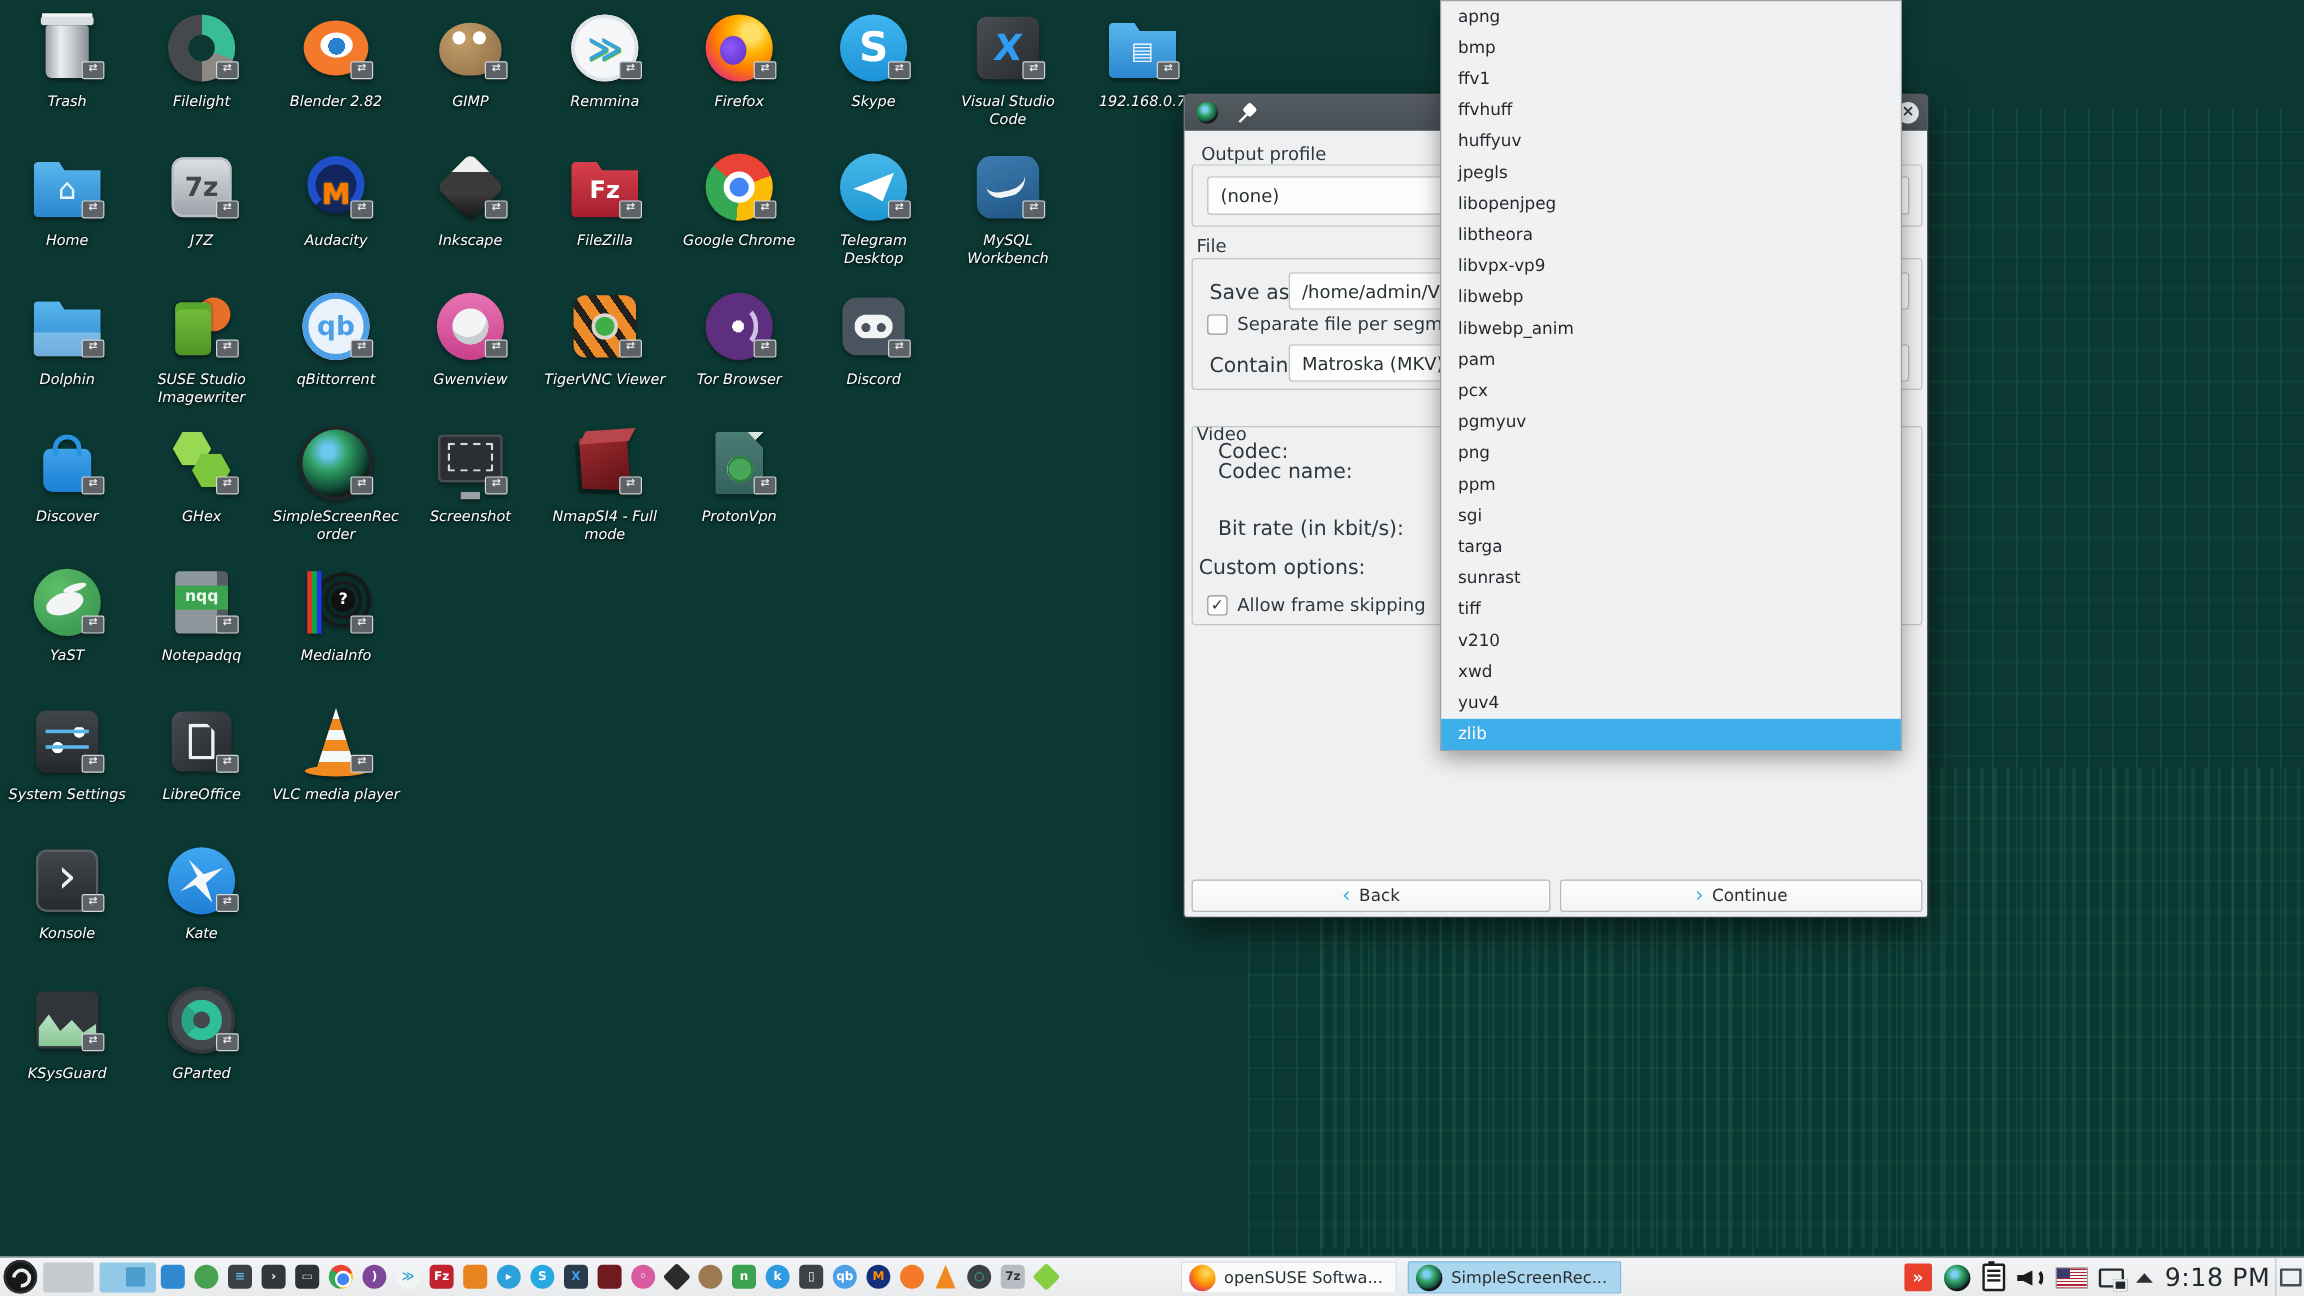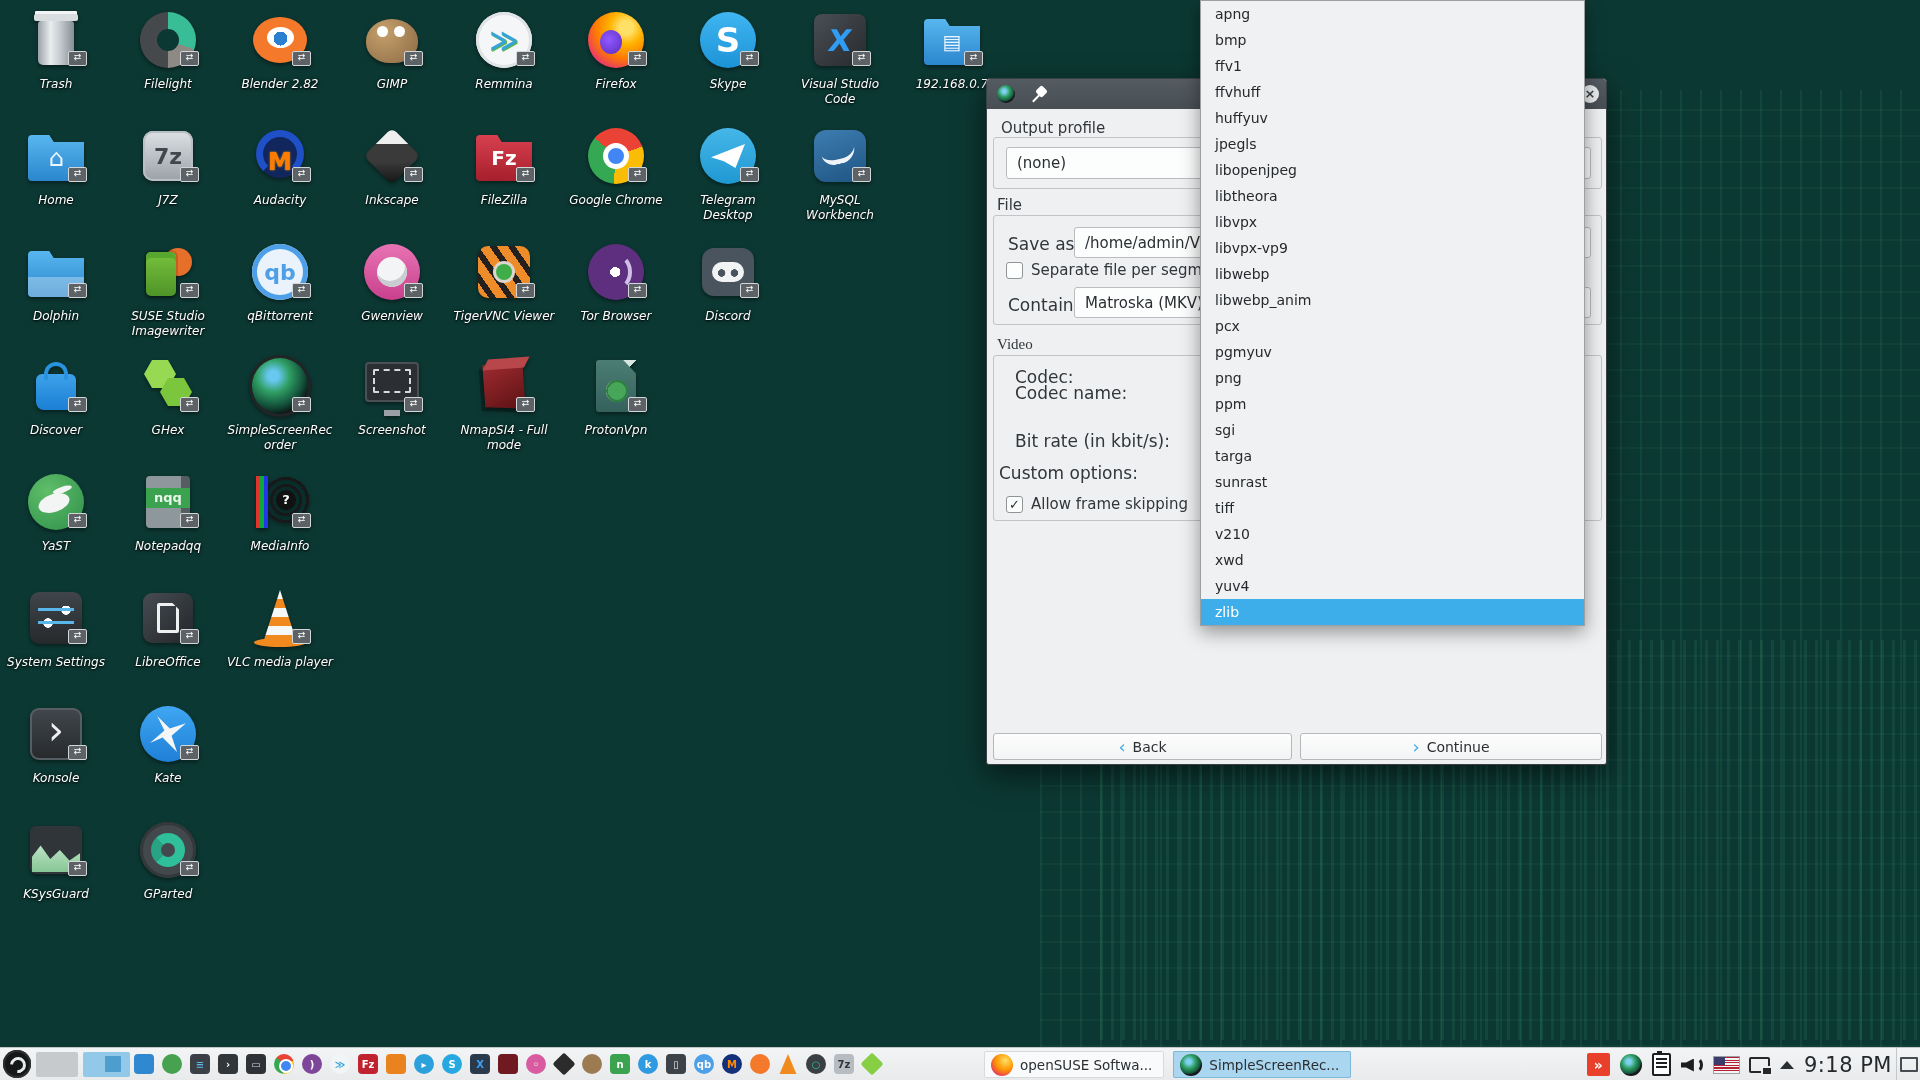--- a/index.html
+++ b/index.html
@@ -531,21 +531,21 @@
   <div class="gb-frame" style="left:6px;top:136px;width:609px;height:110px;"></div>
   <div class="field-label" style="left:21px;top:155px;">Save as:</div>
   <div class="text-input" style="left:87px;top:148px;width:517px;height:31px;">/home/admin/Video</div>
   <div class="cb-row" style="left:19px;top:182px;">
     <div class="cb-box" id="cb-separate"></div>
     <div class="cb-label">Separate file per segment</div>
   </div>
   <div class="field-label" style="left:21px;top:216px;">Container:</div>
   <div class="combo" style="left:87px;top:208px;width:517px;height:31px;">Matroska (MKV)</div>
 
-  <div class="gb-label" style="left:10px;top:257px;font-family:Liberation Serif, serif;">Video</div>
+  <div class="gb-label" style="left:10px;top:274px;">Video</div>
   <div class="gb-frame" style="left:6px;top:276px;width:609px;height:166px;"></div>
   <div id="video-rows">
       <div class="field-label" style="left: 28px; top: 288px;">Codec:</div>
       <div class="field-label" style="left: 28px; top: 304px;">Codec name:</div>
       <div class="field-label" style="left: 28px; top: 352px;">Bit rate (in kbit/s):</div>
       <div class="field-label" style="left: 12px; top: 384px;">Custom options:</div>
     </div>
   <div class="cb-row" style="left:19px;top:416px;">
     <div class="cb-box" id="cb-frameskip">✓</div>
     <div class="cb-label">Allow frame skipping</div>
@@ -563,24 +563,24 @@
 
 <div id="dropdown">
     <div class="dd-item">apng</div>
     <div class="dd-item">bmp</div>
     <div class="dd-item">ffv1</div>
     <div class="dd-item">ffvhuff</div>
     <div class="dd-item">huffyuv</div>
     <div class="dd-item">jpegls</div>
     <div class="dd-item">libopenjpeg</div>
     <div class="dd-item">libtheora</div>
-    <div class="dd-item">libvpx</div>
     <div class="dd-item">libvpx-vp9</div>
     <div class="dd-item">libwebp</div>
     <div class="dd-item">libwebp_anim</div>
+    <div class="dd-item">pam</div>
     <div class="dd-item">pcx</div>
     <div class="dd-item">pgmyuv</div>
     <div class="dd-item">png</div>
     <div class="dd-item">ppm</div>
     <div class="dd-item">sgi</div>
     <div class="dd-item">targa</div>
     <div class="dd-item">sunrast</div>
     <div class="dd-item">tiff</div>
     <div class="dd-item">v210</div>
     <div class="dd-item">xwd</div>

